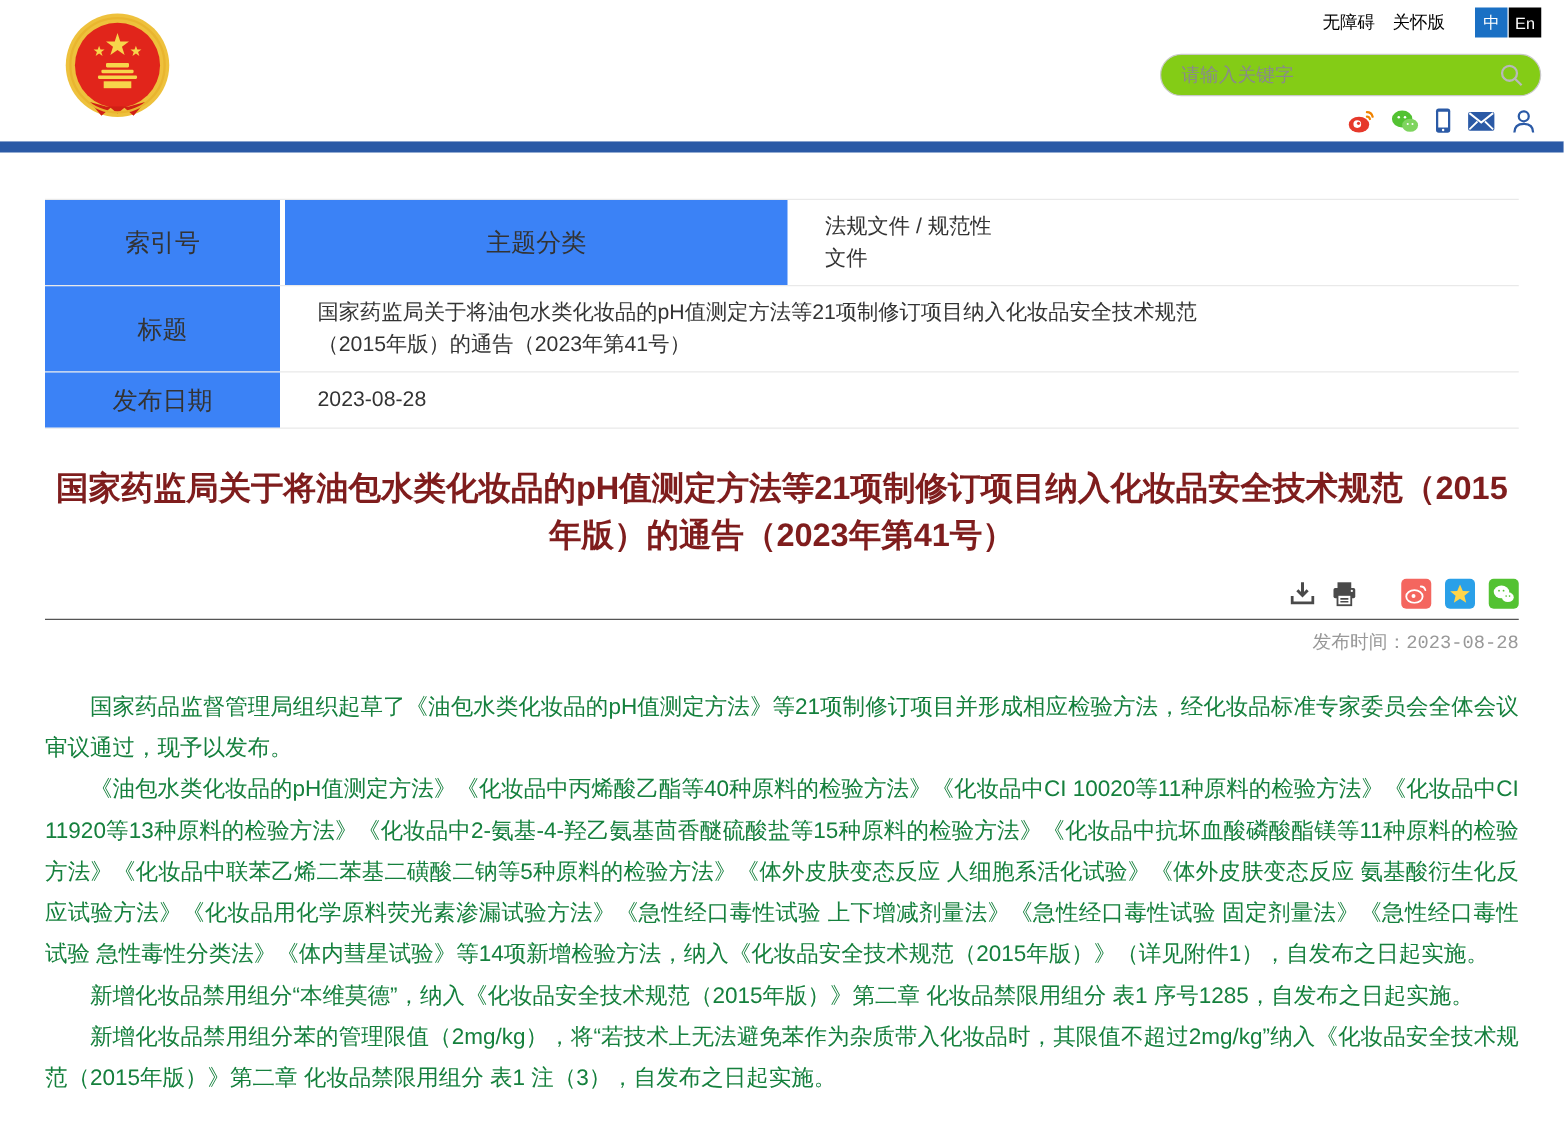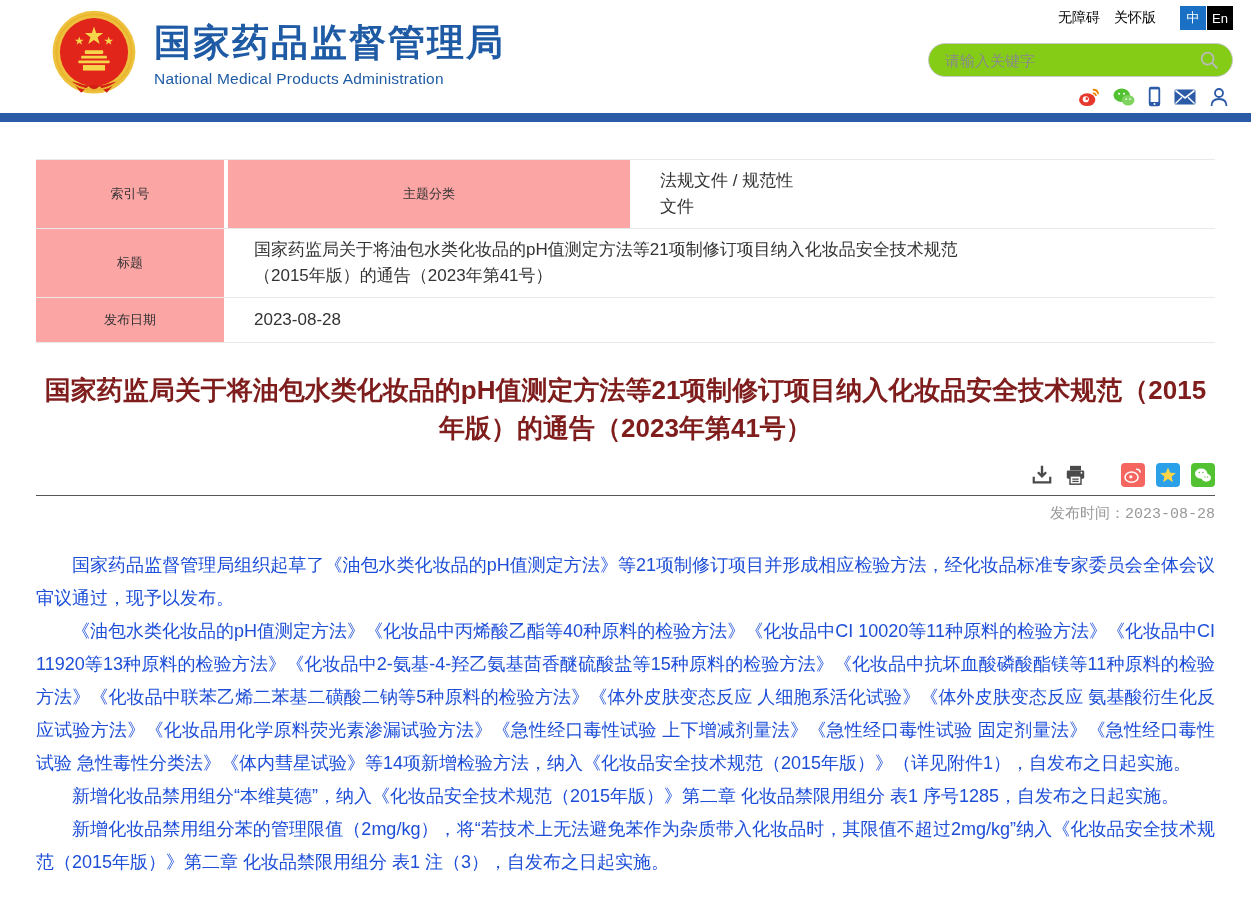--- a/index.html
+++ b/index.html
@@ -31,63 +31,59 @@
   .icon-row { margin-top:9px; display:flex; align-items:center; gap:13px; padding-right:4px; }
   .icon-row svg { display:block; cursor:pointer; }
   
   .blue-bar { height:9px; background:#2b5aa6; }
   
   .content { padding:0 36px; }
   .meta-table { margin-top:37px; }
   .meta-row { display:grid; grid-template-columns:188px 402px 184px 1fr; column-gap:4px;
               border-bottom:1px solid #e9e9e9; }
   .meta-row:first-child { border-top:1px solid #e9e9e9; }
-  .meta-label { background:#fca5a5; display:flex; align-items:center; justify-content:center;
-                font-size:13px; color:#333; min-height:44px; }
+  .meta-label { background:#3b82f6; display:flex; align-items:center; justify-content:center;
+                font-size:20px; color:#333; min-height:44px; }
   .meta-value { display:flex; flex-direction:column; justify-content:center; padding:8px 10px 8px 26px;
                 font-size:17px; color:#333; line-height:26px; }
   .meta-span { grid-column:2 / 5; }
   
   .article-title { margin-top:28px; text-align:center; font-size:26px; font-weight:bold;
                    line-height:38px; color:#7f1d1d; }
   .toolbar { margin-top:16px; display:flex; justify-content:flex-end; align-items:center; gap:11px; }
   .toolbar .gap { width:12px; }
   .share-sq { width:24px; height:24px; border-radius:4px; display:flex; align-items:center;
               justify-content:center; cursor:pointer; }
   .share-weibo { background:#f4665f; }
   .share-qzone { background:#2aa0e8; }
   .share-wechat { background:#53c232; }
   .title-divider { margin-top:8px; border-bottom:1px solid #555; }
   .publish-time { margin-top:8px; text-align:right; font-size:15px; color:#999;font-family:Liberation Mono, monospace; }
   .article-body { margin-top:26px; }
-  .article-body p { font-size:18px; line-height:33px; color:#1d4ed8; text-indent:2em;
+  .article-body p { font-size:18px; line-height:33px; color:#15803d; text-indent:2em;
                     text-align:justify; margin:0; }
 </style>
 </head>
 <body>
 
 <header class="site-header">
   <div class="brand">
     <svg class="emblem" viewBox="0 0 100 100">
       <circle cx="50" cy="48" r="45" fill="#eec13c"></circle>
       <circle cx="50" cy="48" r="37" fill="#e1251b"></circle>
       <polygon fill="#f7d54b" points="50,20 52.4,27.3 60,27.3 53.9,31.9 56.2,39.2 50,34.7 43.8,39.2 46.1,31.9 40,27.3 47.6,27.3"></polygon>
       <polygon fill="#f7d54b" points="34,31 35.2,34.4 38.8,34.4 35.9,36.6 37,40 34,37.9 31,40 32.1,36.6 29.2,34.4 32.8,34.4"></polygon>
       <polygon fill="#f7d54b" points="66,31 67.2,34.4 70.8,34.4 67.9,36.6 69,40 66,37.9 63,40 64.1,36.6 61.2,34.4 64.8,34.4"></polygon>
       <rect x="36" y="52" width="28" height="3" rx="1" fill="#f7d54b"></rect>
       <rect x="40" y="46" width="20" height="4" rx="1" fill="#f7d54b"></rect>
       <rect x="33" y="57" width="34" height="3" rx="1" fill="#f7d54b"></rect>
       <rect x="38" y="62" width="24" height="6" fill="#f7d54b"></rect>
       <path d="M26 80 L36 92 L44 85 L50 90 L56 85 L64 92 L74 80 L60 84 L40 84 Z" fill="#d01f15"></path>
       <circle cx="50" cy="48" r="41" fill="none" stroke="#e9b52f" stroke-width="2"></circle>
     </svg>
-    <div class="brand-text">
-      <div class="brand-zh">国家药品监督管理局</div>
-      <div class="brand-en">National Medical Products Administration</div>
-    </div>
   </div>
 
   <div class="header-right">
     <div class="topbar">
       <a>无障碍</a>
       <a>关怀版</a>
       <div class="lang-group">
         <div class="lang-btn lang-zh">中</div>
         <div class="lang-btn lang-en">En</div>
       </div>

